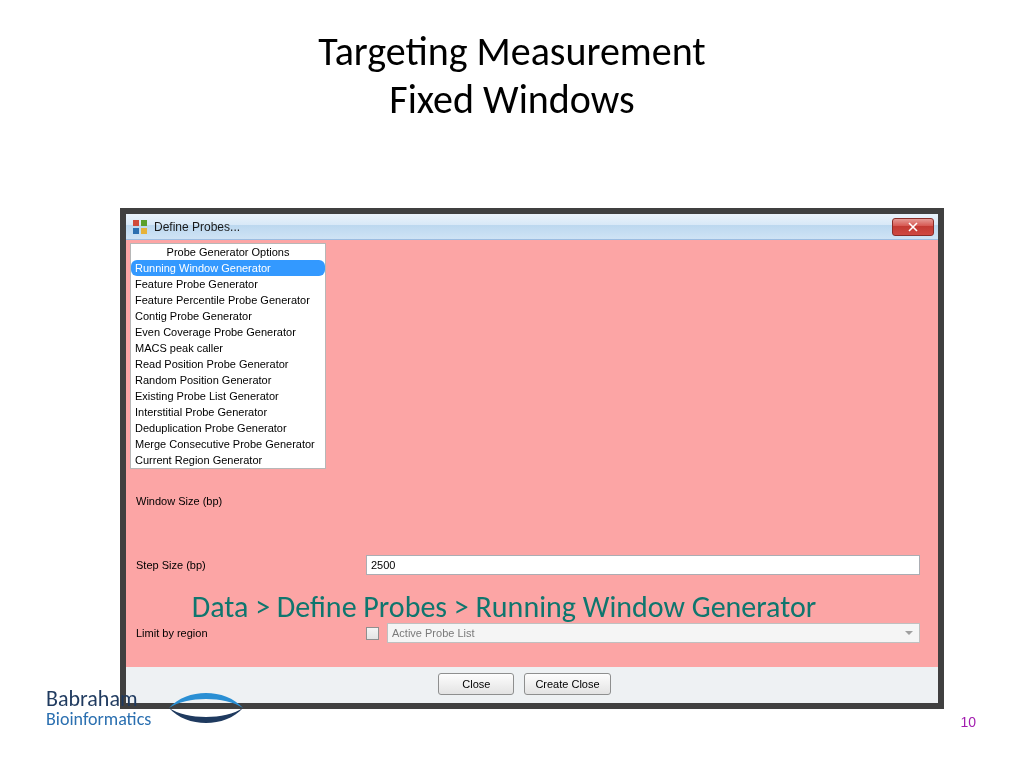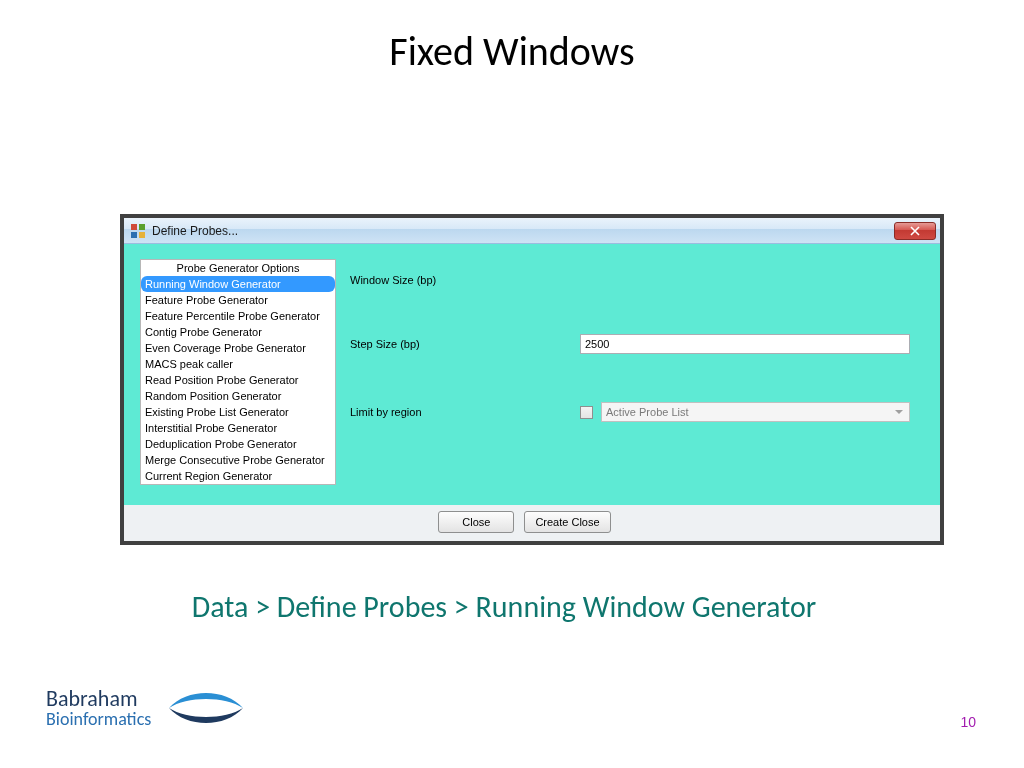--- a/index.html
+++ b/index.html
@@ -18,23 +18,23 @@
     font-size: 40px;
     font-weight: 400;
     color: #000;
     margin-top: 28px;
     line-height: 1.2;
     font-family: Calibri, "Segoe UI", Arial, sans-serif;
   }
   .dialog {
     position: absolute;
     left: 120px;
-    top: 214px;
+    top: 208px;
     width: 824px;
-    border: 4px solid #404040;
+    border: 6px solid #404040;
     background: #eef1f3;
     box-shadow: 0 0 0 1px #4f8bc9 inset;
   }
   .titlebar {
     height: 26px;
     background: linear-gradient(#eaf3fb 0%, #d7e8f7 45%, #bcd8ef 46%, #cfe3f5 100%);
     border-bottom: 1px solid #9cbce0;
     display: flex;
     align-items: center;
     padding: 0 4px 0 6px;
@@ -53,22 +53,23 @@
     width: 42px; height: 18px;
     background: linear-gradient(#e59a95, #d6554f 45%, #c33a33 46%, #cf4942);
     border: 1px solid #8a2c27;
     border-radius: 3px;
     display: flex; align-items: center; justify-content: center;
     cursor: pointer;
   }
   .close-btn svg { width: 10px; height: 10px; }
   .dialog-body {
     display: flex;
-    background: #5eead4;
-    padding: 12px;
+    background: #fca5a5;
+    padding: 0;
+    flex-direction: column;
   }
   .sidebar {
     width: 196px;
     background: #fff;
     border: 1px solid #b7b7b7;
     margin: 3px 4px 8px 4px;
     font-size: 11px;
     color: #000;
   }
   .sidebar-header {
@@ -188,20 +189,21 @@
     right: 48px;
     bottom: 38px;
     color: #a21caf;
     font-size: 14px;
   }
 </style>
 </head>
 <body>
 
 <div class="slide-title">
+  <div>Targeting Measurement</div>
   <div>Fixed Windows</div>
 </div>
 
 <div class="dialog">
   <div class="titlebar">
     <span class="app-icon">
       <svg viewBox="0 0 16 16">
           <rect x="1" y="1" width="6" height="6" fill="#d04a3a"></rect>
           <rect x="9" y="1" width="6" height="6" fill="#5aa02c"></rect>
           <rect x="1" y="9" width="6" height="6" fill="#2c6fb0"></rect>

